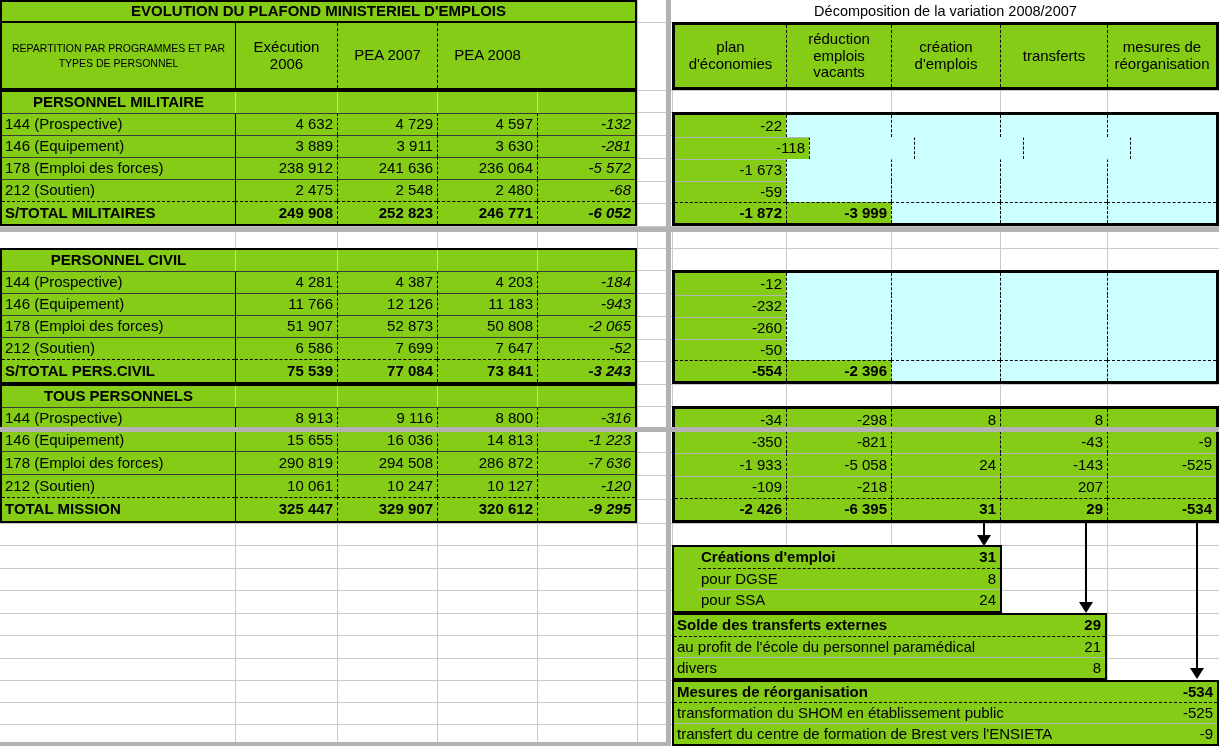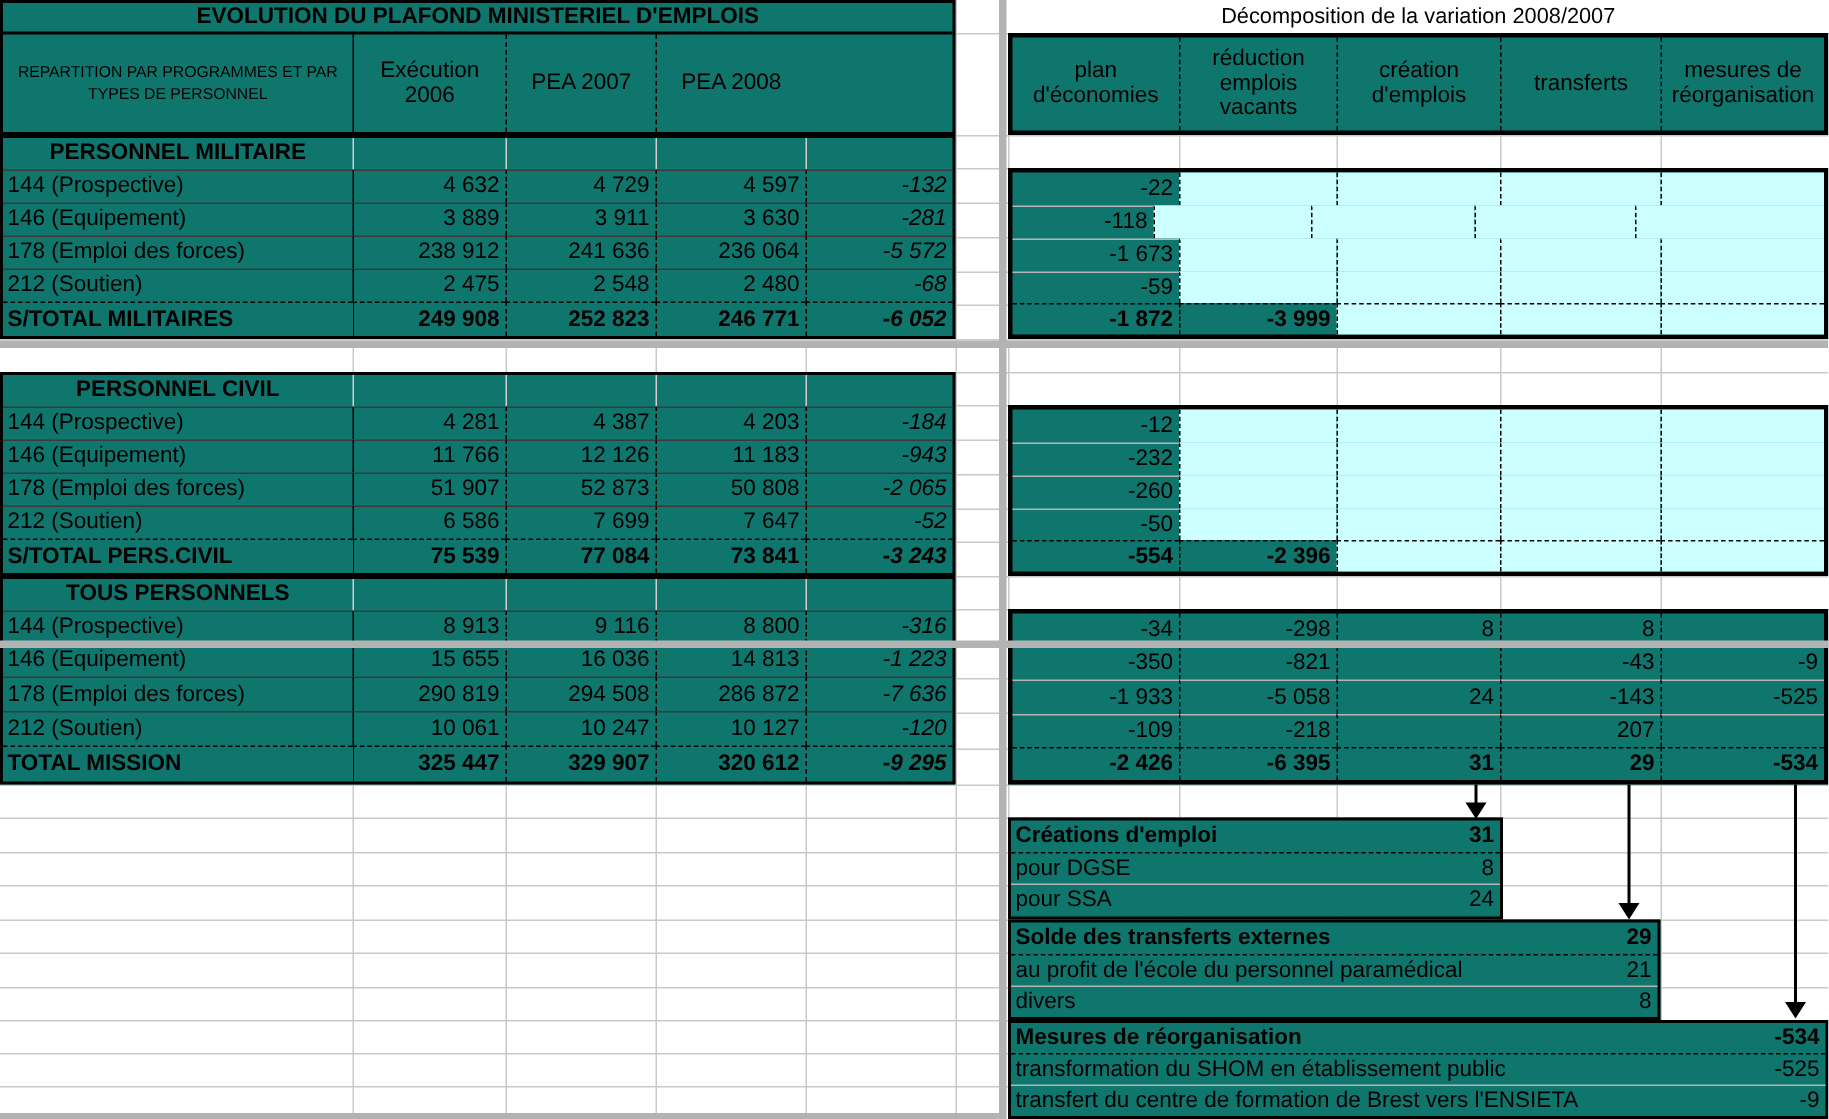--- a/index.html
+++ b/index.html
@@ -1,20 +1,20 @@
 <!DOCTYPE html>
 <html><head>
 <meta charset="utf-8">
 <style>
   html,body{margin:0;padding:0;background:#fff;}
   .canvas{position:relative;width:1219px;height:746px;background:#ffffff;
           font-family:"Liberation Sans",sans-serif;color:#000;overflow:hidden;}
   .gl{position:absolute;background:#c9c9c9;z-index:0;}
   .bar{position:absolute;background:#b3b3b3;z-index:6;}
-  .box{position:absolute;box-sizing:border-box;background:#0f766e;border:2px solid #000;z-index:2;
+  .box{position:absolute;box-sizing:border-box;background:#84cc16;border:2px solid #000;z-index:2;
        display:flex;flex-direction:column;}
   .rbox{border-width:3px;}
   .row{display:flex;box-sizing:border-box;flex:0 0 auto;}
   .c{box-sizing:border-box;display:flex;align-items:center;padding:0 4px;
      font-size:15px;line-height:1.12;white-space:nowrap;overflow:hidden;}
   .num{justify-content:flex-end;}
   .lab{justify-content:flex-start;padding-left:3px;}
   .ctr{justify-content:center;text-align:center;}
   .wrap{white-space:normal;}
   .b{font-weight:bold;}
@@ -145,21 +145,21 @@
       </div>
       <div class="box rbox" style="left: 672px; top: 112px; width: 547px; height: 114px;">
         <div class="row" style="height: 22px;">
           <div class="c num" style="width: 111px; border-left: none; border-top: none;">-22</div>
           <div class="c num" style="width: 105px; border-left: 1px dashed rgb(0, 0, 0); border-top: none; background: rgb(204, 255, 255);"></div>
           <div class="c num" style="width: 109px; border-left: 1px dashed rgb(0, 0, 0); border-top: none; background: rgb(204, 255, 255);"></div>
           <div class="c num" style="width: 107px; border-left: 1px dashed rgb(0, 0, 0); border-top: none; background: rgb(204, 255, 255);"></div>
           <div class="c num" style="flex: 1 1 0%; border-left: 1px dashed rgb(0, 0, 0); border-top: none; background: rgb(204, 255, 255);"></div>
         </div>
         <div class="row" style="height: 22px;">
-          <div class="c num" style="width: 94px; border-left: none; border-top: 1px solid rgb(181, 181, 181);">-118</div>
+          <div class="c num" style="width: 134px; border-left: none; border-top: 1px solid rgb(181, 181, 181);">-118</div>
           <div class="c num" style="width: 105px; border-left: 1px dashed rgb(0, 0, 0); border-top: 1px solid rgb(204, 255, 255); background: rgb(204, 255, 255);"></div>
           <div class="c num" style="width: 109px; border-left: 1px dashed rgb(0, 0, 0); border-top: 1px solid rgb(204, 255, 255); background: rgb(204, 255, 255);"></div>
           <div class="c num" style="width: 107px; border-left: 1px dashed rgb(0, 0, 0); border-top: 1px solid rgb(204, 255, 255); background: rgb(204, 255, 255);"></div>
           <div class="c num" style="flex: 1 1 0%; border-left: 1px dashed rgb(0, 0, 0); border-top: 1px solid rgb(204, 255, 255); background: rgb(204, 255, 255);"></div>
         </div>
         <div class="row" style="height: 22px;">
           <div class="c num" style="width: 111px; border-left: none; border-top: 1px solid rgb(181, 181, 181);">-1 673</div>
           <div class="c num" style="width: 105px; border-left: 1px dashed rgb(0, 0, 0); border-top: 1px solid rgb(204, 255, 255); background: rgb(204, 255, 255);"></div>
           <div class="c num" style="width: 109px; border-left: 1px dashed rgb(0, 0, 0); border-top: 1px solid rgb(204, 255, 255); background: rgb(204, 255, 255);"></div>
           <div class="c num" style="width: 107px; border-left: 1px dashed rgb(0, 0, 0); border-top: 1px solid rgb(204, 255, 255); background: rgb(204, 255, 255);"></div>
@@ -335,21 +335,21 @@
           <div class="c num" style="flex: 1 1 0%; border-left: 1px dashed rgb(0, 0, 0); border-top: 1px solid rgb(181, 181, 181);"></div>
         </div>
         <div class="row" style="height: 22px;">
           <div class="c num b" style="width: 111px; border-left: none; border-top: 1px dashed rgb(0, 0, 0);">-2 426</div>
           <div class="c num b" style="width: 105px; border-left: 1px dashed rgb(0, 0, 0); border-top: 1px dashed rgb(0, 0, 0);">-6 395</div>
           <div class="c num b" style="width: 109px; border-left: 1px dashed rgb(0, 0, 0); border-top: 1px dashed rgb(0, 0, 0);">31</div>
           <div class="c num b" style="width: 107px; border-left: 1px dashed rgb(0, 0, 0); border-top: 1px dashed rgb(0, 0, 0);">29</div>
           <div class="c num b" style="flex: 1 1 0%; border-left: 1px dashed rgb(0, 0, 0); border-top: 1px dashed rgb(0, 0, 0);">-534</div>
         </div>
       </div>
-      <div class="box" style="left: 672px; top: 545px; width: 330px; height: 68px; z-index: 3;">
+      <div class="box" style="left: 672px; top: 545px; width: 330px; height: 68px; z-index: 3; padding-left: 24px;">
         <div class="row" style="height: 21px; border-top: none;">
           <div class="c lab b" style="flex: 1 1 0%;">Créations d'emploi</div>
           <div class="c num b" style="width: 109px;">31</div>
         </div>
         <div class="row" style="height: 21px; border-top: 1px dashed rgb(0, 0, 0);">
           <div class="c lab" style="flex: 1 1 0%;">pour DGSE</div>
           <div class="c num" style="width: 109px;">8</div>
         </div>
         <div class="row" style="height: 22px; border-top: 1px solid rgb(181, 181, 181);">
           <div class="c lab" style="flex: 1 1 0%;">pour SSA</div>

